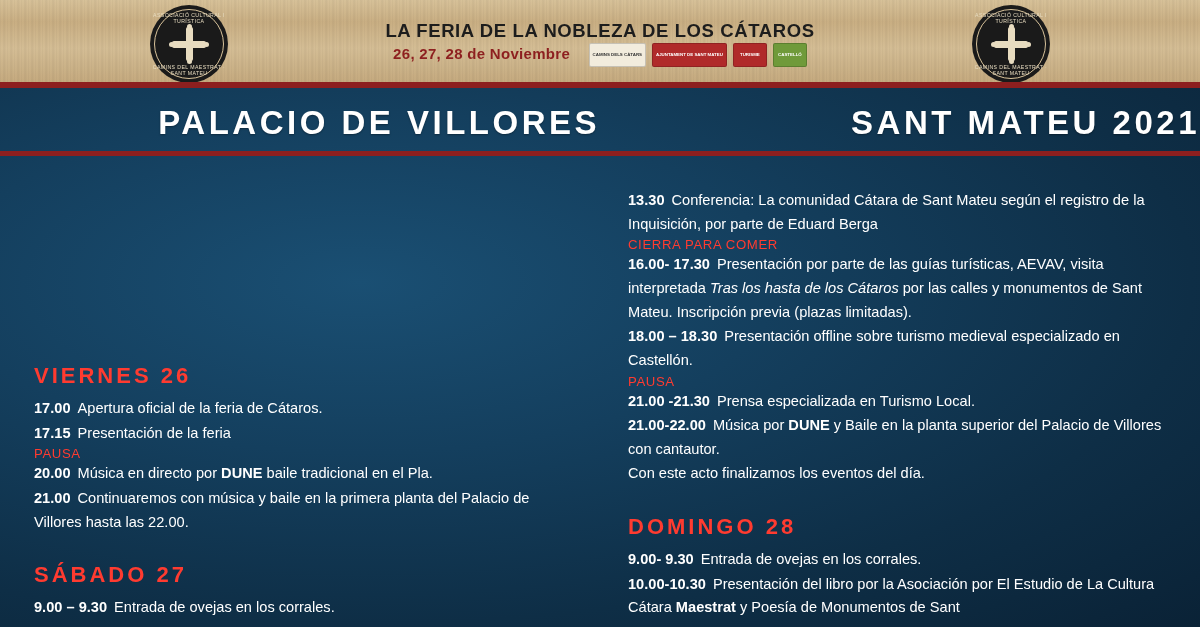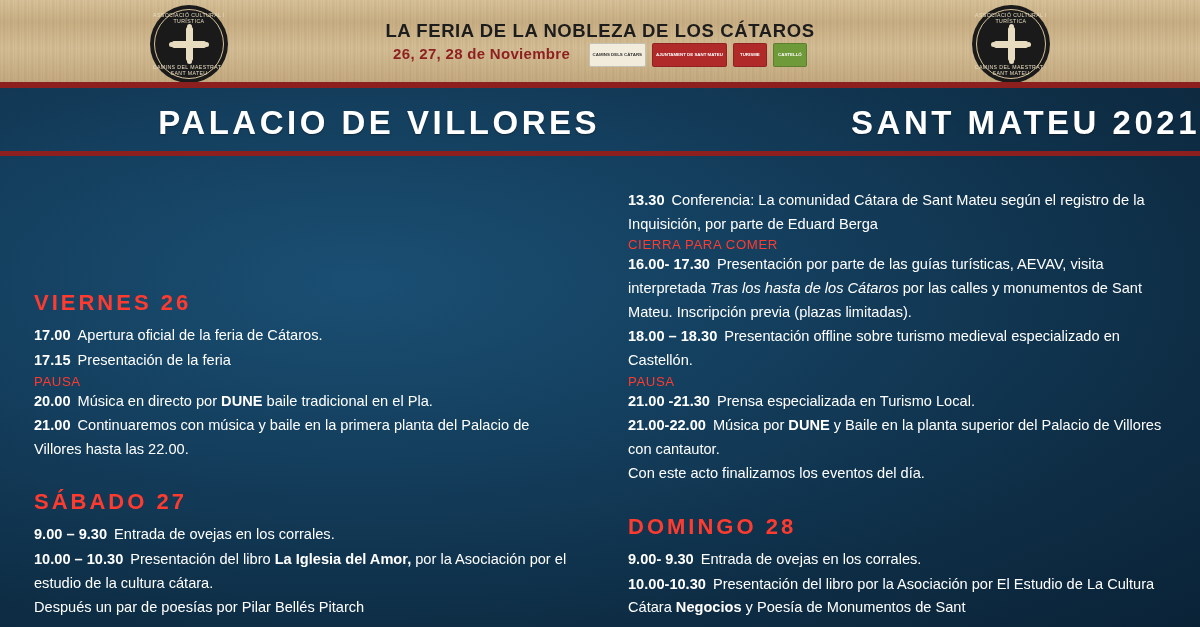--- a/index.html
+++ b/index.html
@@ -275,29 +275,27 @@
 <div class="columns">
   <div class="col col-left">
       <div class="day-heading">Viernes 26</div>
       <div class="entry"><span class="time">17.00</span><span class="gap"></span><span>Apertura oficial de la feria de Cátaros.</span></div>
       <div class="entry"><span class="time">17.15</span><span class="gap"></span><span>Presentación de la feria</span></div>
       <div class="note-red">PAUSA</div>
       <div class="entry"><span class="time">20.00</span><span class="gap"></span><span>Música en directo por </span><span class="bold">DUNE</span><span> baile tradicional en el Pla.</span></div>
       <div class="entry"><span class="time">21.00</span><span class="gap"></span><span>Continuaremos con música y baile en la primera planta del Palacio de Villores hasta las 22.00.</span></div>
       <div class="day-heading spaced-top">Sábado 27</div>
       <div class="entry"><span class="time">9.00 – 9.30</span><span class="gap"></span><span>Entrada de ovejas en los corrales.</span></div>
-      <div class="entry"><span class="time">10.00 – 10.30</span><span class="gap"></span><span>Presentación del libro </span><span class="bold">La Iglesia del Amor,</span><span> por la Asociación por el estudio de la cultura cátara.</span></div>
-      <div class="entry">Después un par de poesías por Pilar Bellés Pitarch</div>
     </div>
   <div class="col col-right">
       <div class="entry"><span class="time">13.30</span><span class="gap"></span><span>Conferencia: La comunidad Cátara de Sant Mateu según el registro de la Inquisición, por parte de Eduard Berga</span></div>
       <div class="note-red">CIERRA PARA COMER</div>
       <div class="entry"><span class="time">16.00- 17.30</span><span class="gap"></span><span>Presentación por parte de las guías turísticas, AEVAV, visita interpretada </span><span class="italic">Tras los hasta de los Cátaros</span><span> por las calles y monumentos de Sant Mateu. Inscripción previa (plazas limitadas).</span></div>
       <div class="entry"><span class="time">18.00 – 18.30</span><span class="gap"></span><span>Presentación offline sobre turismo medieval especializado en Castellón.</span></div>
       <div class="note-red">PAUSA</div>
       <div class="entry"><span class="time">21.00 -21.30</span><span class="gap"></span><span>Prensa especializada en Turismo Local.</span></div>
       <div class="entry"><span class="time">21.00-22.00</span><span class="gap"></span><span>Música por </span><span class="bold">DUNE</span><span> y Baile en la planta superior del Palacio de Villores con cantautor.</span></div>
       <div class="entry">Con este acto finalizamos los eventos del día.</div>
       <div class="day-heading spaced-top">Domingo 28</div>
       <div class="entry"><span class="time">9.00- 9.30</span><span class="gap"></span><span>Entrada de ovejas en los corrales.</span></div>
-      <div class="entry"><span class="time">10.00-10.30</span><span class="gap"></span><span>Presentación del libro por la Asociación por El Estudio de La Cultura Cátara </span><span class="bold">Negocios</span><span> y Poesía de Monumentos de Sant</span></div>
+      <div class="entry"><span class="time">10.00-10.30</span><span class="gap"></span><span>Presentación del libro por la Asociación por El Estudio de La Cultura Cátara </span><span class="bold">Maestrat</span><span> y Poesía de Monumentos de Sant</span></div>
     </div>
 </div>
 
 </body></html>

